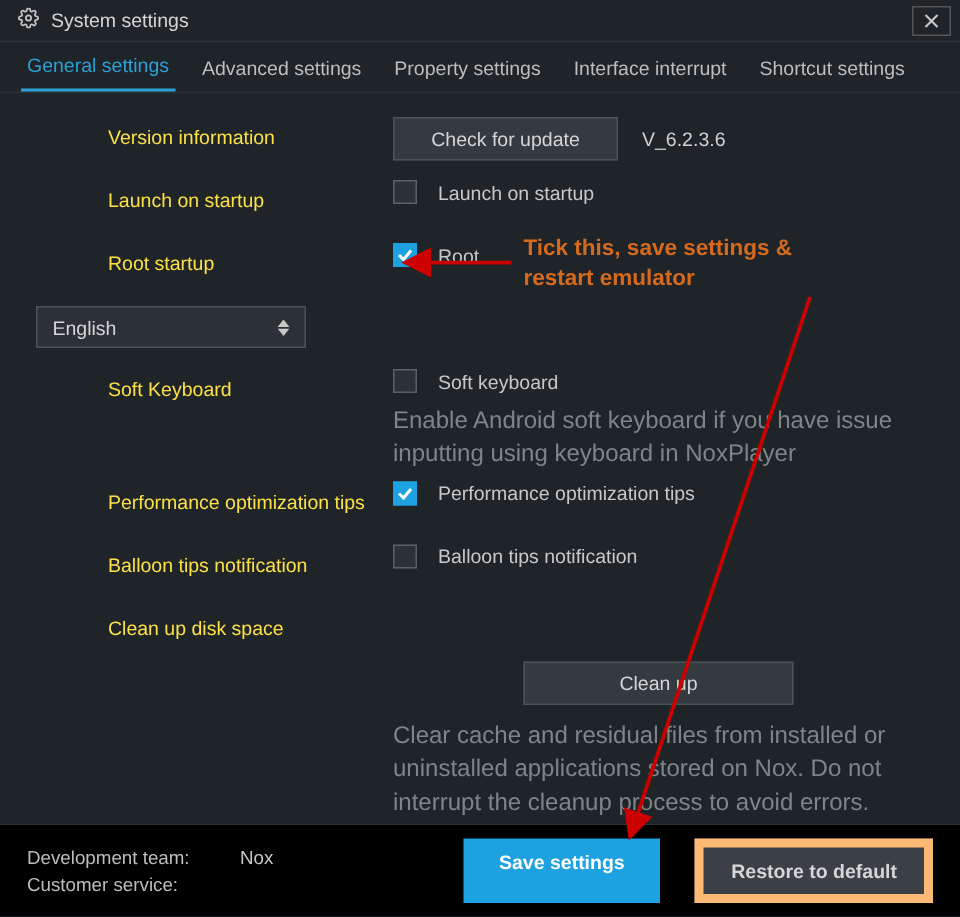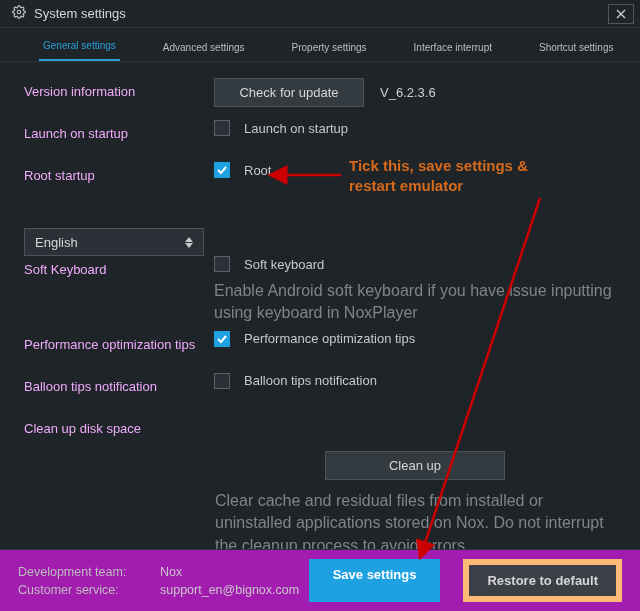--- a/index.html
+++ b/index.html
@@ -38,42 +38,42 @@
     display: flex; align-items: flex-end;
     padding: 0 14px;
     height: 34px;
     border-bottom: 1px solid #2d3338;
     gap: 14px;
   }
   .tab {
     padding: 8px 4px;
     color: #bdbdbd;
     cursor: pointer;
-    font-size: 10px;
-    margin-left: 25px;
+    font-size: 13px;
   }
   .tab.active {
     color: #2aa1d8;
     border-bottom: 2px solid #2aa1d8;
   }
 
   
   .content {
     padding: 16px 24px 0 24px;
   }
   .row {
     display: flex;
     align-items: flex-start;
     min-height: 42px;
   }
   .row-label {
     width: 190px;
     padding-top: 6px;
-    color: #f0abfc;
-    font-size: 13px;
+    color: #fde047;
+    font-size: 13px;
+    margin-left: 48px;
   }
   .row-body {
     flex: 1;
     display: flex;
     align-items: center;
     flex-wrap: wrap;
     gap: 10px;
   }
   .btn {
     background: #333a40;
@@ -114,35 +114,34 @@
 
   
   .select {
     width: 180px;
     height: 28px;
     border: 1px solid #4a525a;
     background: #2b3136;
     display: flex; align-items: center; justify-content: space-between;
     padding: 0 10px;
     cursor: pointer;
-    margin-top: 24px;
   }
   .select span { color: #d6d6d6; }
   .select .chevrons {
     display: flex; flex-direction: column; gap: 1px;
   }
   .select .chevrons svg { width: 8px; height: 5px; }
 
   .spacer { height: 6px; }
 
   
   .bottombar {
     position: absolute; left: 0; right: 0; bottom: 0;
     height: 62px;
-    background: #a21caf;
+    background: #000000;
     border-top: 1px solid #2d3338;
     display: flex; align-items: center;
     padding: 0 18px;
     font-size: 12.5px;
     color: #c8c8c8;
   }
   .bottom-left {
     display: flex; flex-direction: column; gap: 4px;
   }
   .bottom-left .line { display: flex; gap: 10px; }
@@ -308,21 +307,20 @@
 </div>
 
 <div class="bottombar">
   <div class="bottom-left">
     <div class="line">
       <span class="key">Development team:</span>
       <span>Nox</span>
     </div>
     <div class="line">
       <span class="key">Customer service:</span>
-      <span>support_en@bignox.com</span>
     </div>
   </div>
   <div class="bottom-actions">
     <div class="btn-primary">Save settings</div>
     <div class="btn-secondary">Restore to default</div>
   </div>
 </div>
 
 <div class="annotation-box">
   <div>Tick this, save settings &amp;</div>

